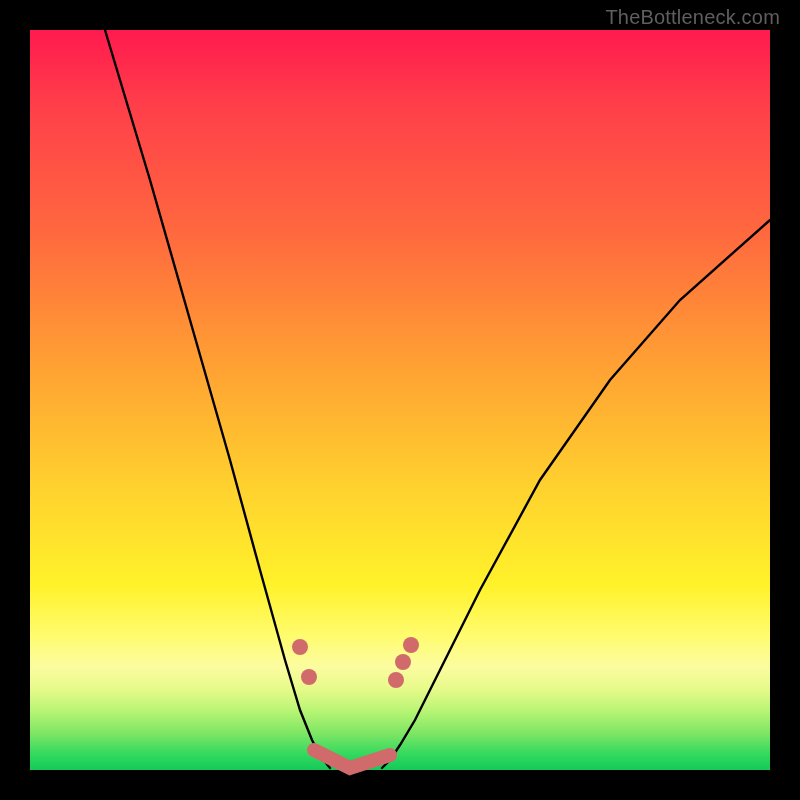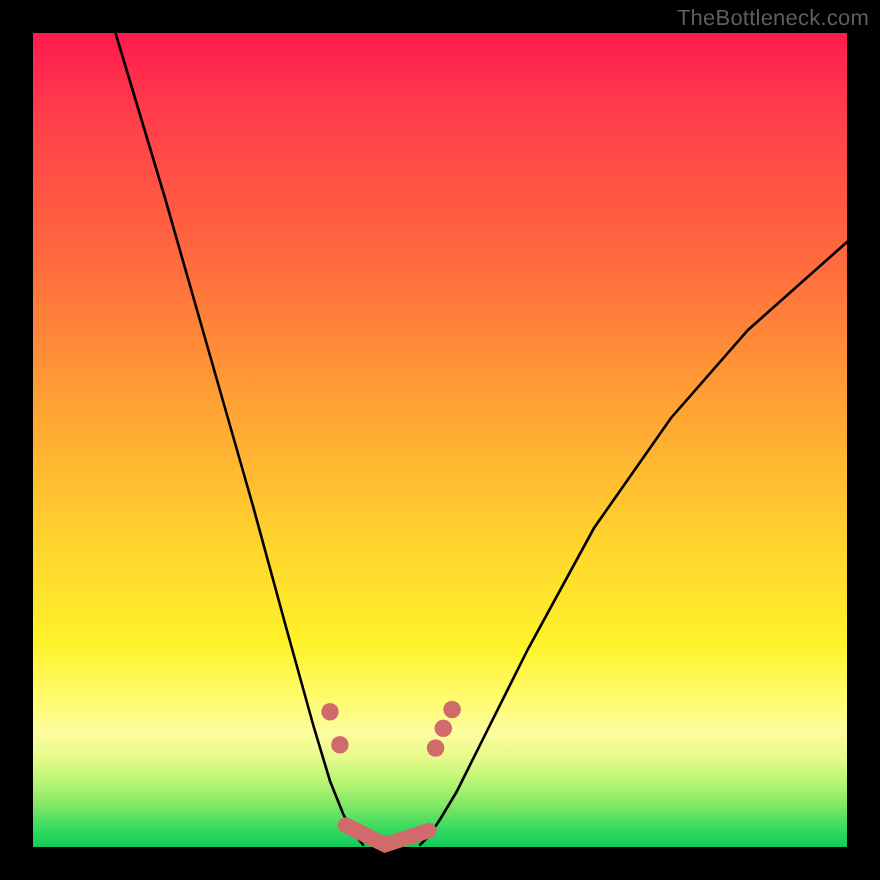--- a/index.html
+++ b/index.html
@@ -30,21 +30,21 @@
       #e7fa8a 89%,
       #b8f574 92%,
       #7fe664 95%,
       #2fd95e 98%,
       #16c95a 100%
     );
   }
   .watermark {
     position: absolute;
     top: 6px;
-    right: 10px;
+    right: 20px;
     color: #5f5f5f;
     font-size: 20px;
     letter-spacing: 0.2px;
     font-weight: 500;
   }
   svg.overlay {
     position: absolute;
     left: 30px;
     top: 30px;
     width: 740px;

